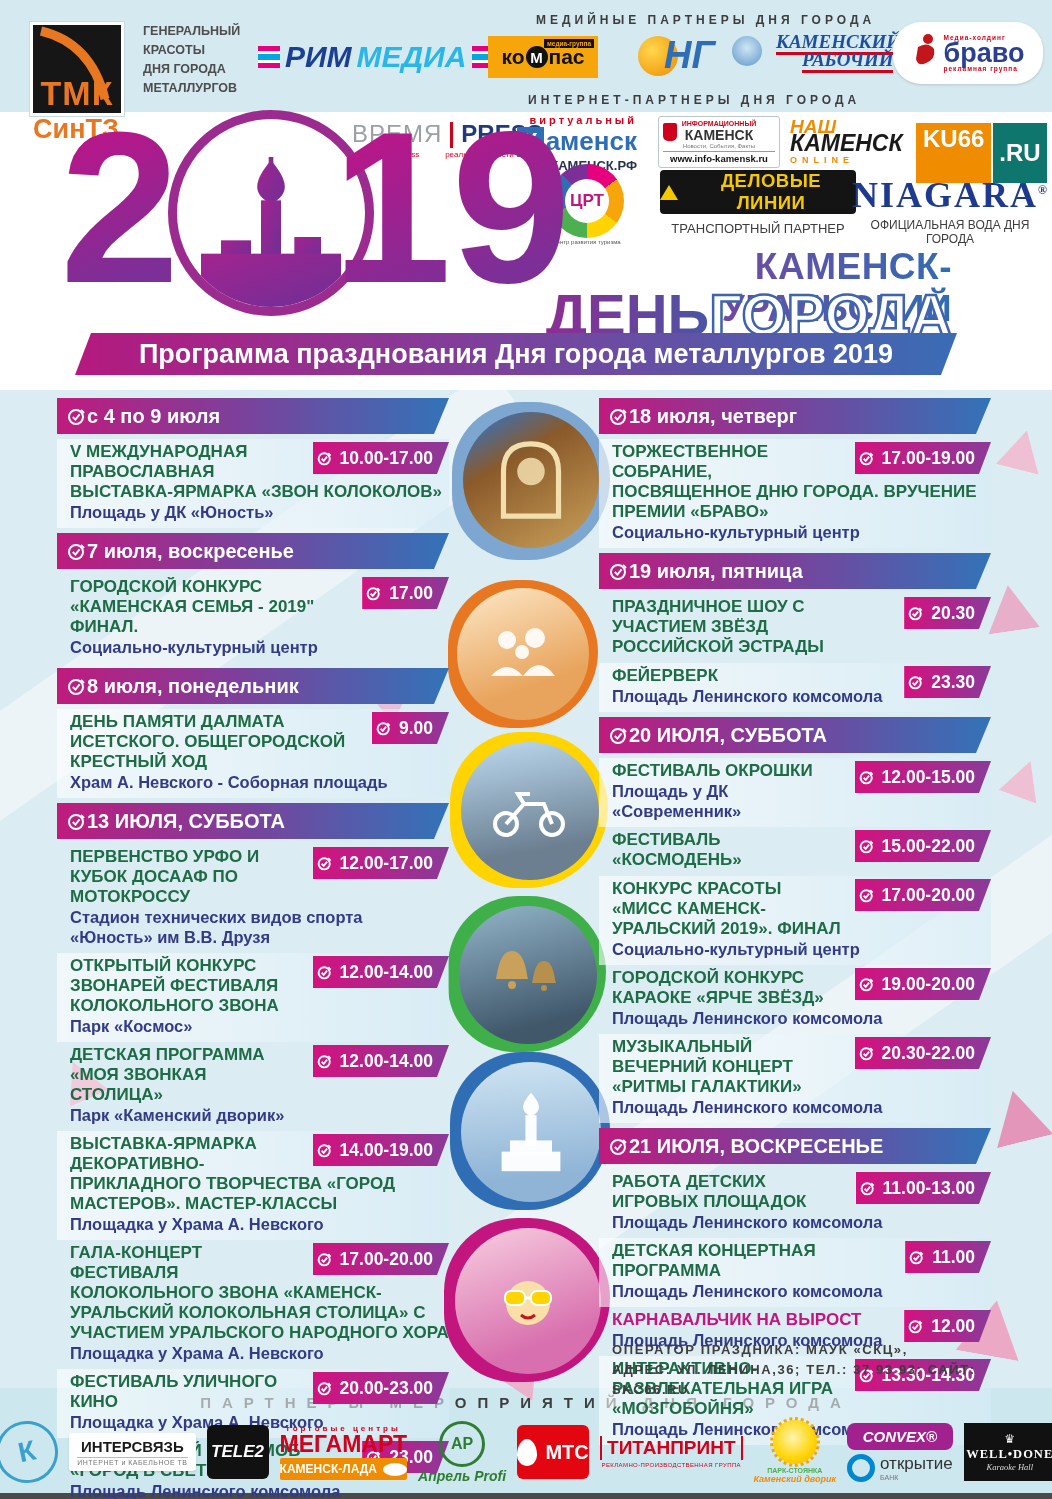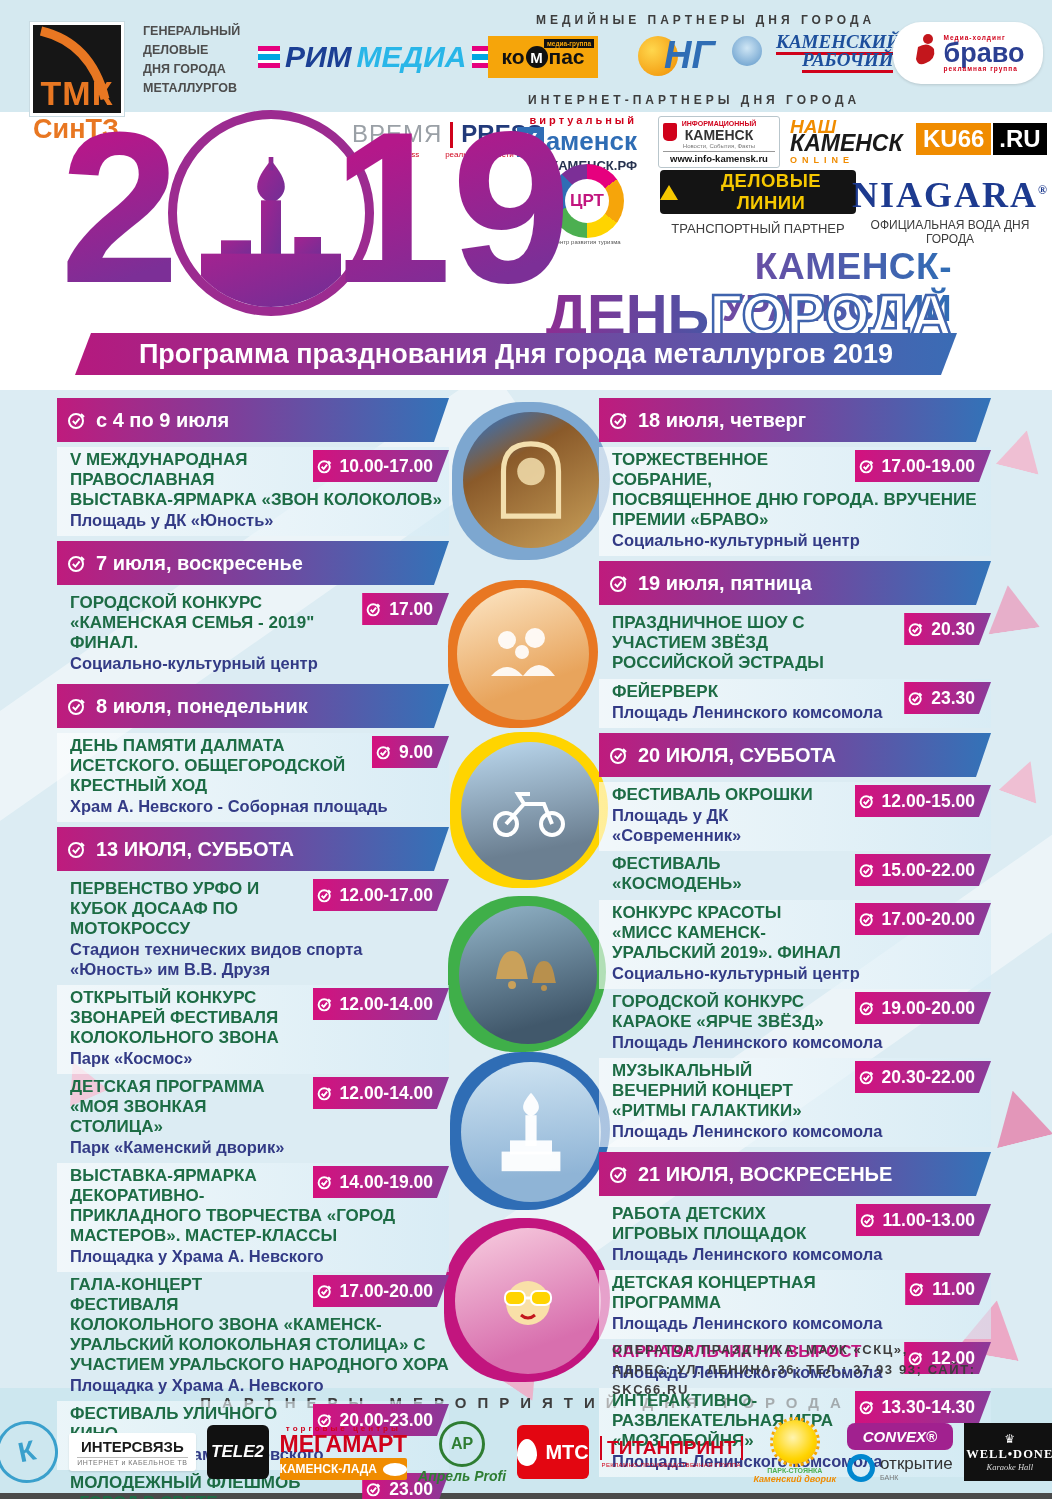--- a/index.html
+++ b/index.html
@@ -62,21 +62,21 @@
   .infok .t2{color:#333;font-weight:bold;font-size:14px;}
   .infok .t3{color:#777;font-size:6px;}
   .infok .t4{color:#111;font-weight:bold;font-size:9.5px;border-top:1px solid #999;margin-top:2px;padding-top:1px;}
   .infok .shield{position:absolute;left:4px;top:6px;width:14px;height:18px;background:#d0021b;border-radius:2px 2px 5px 5px;}
   .nash{position:absolute;left:790px;top:118px;font-style:italic;font-weight:bold;line-height:17px;}
   .nash .l1{color:#f08c00;font-size:19px;}
   .nash .l2{color:#1a1a1a;font-size:23px;}
   .nash .l3{color:#f08c00;font-size:9px;letter-spacing:5px;font-style:normal;}
   .ku66{position:absolute;left:916px;top:123px;display:flex;}
   .ku66 .l{background:#f08c00;color:#fff;font-weight:bold;font-size:24px;padding:2px 7px;}
-  .ku66 .r{background:#000000;color:#fff;font-weight:bold;font-size:24px;padding:2px 6px;margin-left:2px;}
+  .ku66 .r{background:#0f766e;color:#fff;font-weight:bold;font-size:24px;padding:16px 6px;margin-left:2px;}
   .crt{position:absolute;left:545px;top:164px;width:84px;text-align:center;}
   .crt-ball{width:74px;height:74px;border-radius:50%;margin:0 auto;
             background:conic-gradient(#e6007e 0 15%,#f6a50a 15% 35%,#ffd400 35% 50%,#4caf50 50% 70%,#2f6db5 70% 88%,#7c2f97 88% 100%);
             display:flex;align-items:center;justify-content:center;}
   .crt-core{width:44px;height:44px;border-radius:50%;background:#fff;display:flex;align-items:center;justify-content:center;
             color:#c2157e;font-weight:bold;font-size:17px;}
   .crt-sub{color:#555;font-size:6px;margin-top:1px;}
   .dl{position:absolute;left:660px;top:170px;width:196px;text-align:center;}
   .dl-box{background:#141414;border-radius:4px;height:44px;display:flex;align-items:center;justify-content:center;gap:8px;
           color:#f6c800;font-weight:bold;font-size:18.5px;letter-spacing:.5px;}
@@ -97,21 +97,21 @@
   .dg .den{background:linear-gradient(90deg,#8d2d92,#4a55a5);-webkit-background-clip:text;background-clip:text;color:transparent;}
   .dg .gor{color:#fff;-webkit-text-stroke:2.5px #3f63ad;}
   .ribbon{position:absolute;left:75px;top:333px;width:882px;height:42px;
           background:linear-gradient(90deg,#b5197e,#7f3f9a 45%,#3a6cb5);
           clip-path:polygon(16px 0,100% 0,calc(100% - 16px) 100%,0 100%);
           display:flex;align-items:center;justify-content:center;color:#fff;font-weight:bold;font-size:27px;}
   
   .col{position:absolute;top:393px;width:392px;z-index:3;}
   .col-left{left:57px;}
   .col-right{left:599px;}
-  .date-banner{height:44px;margin:5px 0;display:flex;align-items:center;gap:9px;padding:0 10px 0 10px;
+  .date-banner{height:36px;margin:5px 0;display:flex;align-items:center;padding:0 10px 0 10px;
     background:linear-gradient(90deg,#bf1b7d,#7e3f9a 45%,#3273b8);
     clip-path:polygon(0 0,100% 0,calc(100% - 15px) 100%,0 100%);
     color:#fff;font-weight:bold;font-size:20px;}
   .event{padding:3px 0 6px;}
   .event::after{content:"";display:block;clear:both;}
   .event.bandd{background:linear-gradient(90deg,rgba(255,255,255,.6),rgba(214,236,246,.6));}
   .badge{float:right;height:32px;margin-left:10px;margin-bottom:2px;padding:0 16px 0 4px;
     background:linear-gradient(90deg,#d4117e,#8a3a99);
     clip-path:polygon(0 0,100% 0,calc(100% - 12px) 100%,0 100%);
     display:flex;align-items:center;gap:7px;color:#fff;font-weight:bold;font-size:17.5px;}
@@ -188,21 +188,21 @@
 
 <div class="tmk-box">
   <span class="tmk-abbr">ТМК</span>
 </div>
 <svg class="tmk-arc" viewBox="0 0 82 82">
   <path d="M8 6 Q58 18 72 74" stroke="#e87722" stroke-width="9" fill="none"></path>
 </svg>
 <div class="tmk-name">СинТЗ</div>
 <div class="gen-label">
   <div>ГЕНЕРАЛЬНЫЙ</div>
-  <div>ДЕЛОВЫЕ</div>
+  <div>КРАСОТЫ</div>
   <div>ДНЯ ГОРОДА</div>
   <div>МЕТАЛЛУРГОВ</div>
 </div>
 
 <div class="cap-label" style="left:536px;top:13px;">МЕДИЙНЫЕ ПАРТНЕРЫ ДНЯ ГОРОДА</div>
 <div class="cap-label" style="left:528px;top:93px;">ИНТЕРНЕТ-ПАРТНЕРЫ ДНЯ ГОРОДА</div>
 
 <div class="rim">
   <span class="rim-bars"></span>
   <span class="rim-l">РИМ</span>

